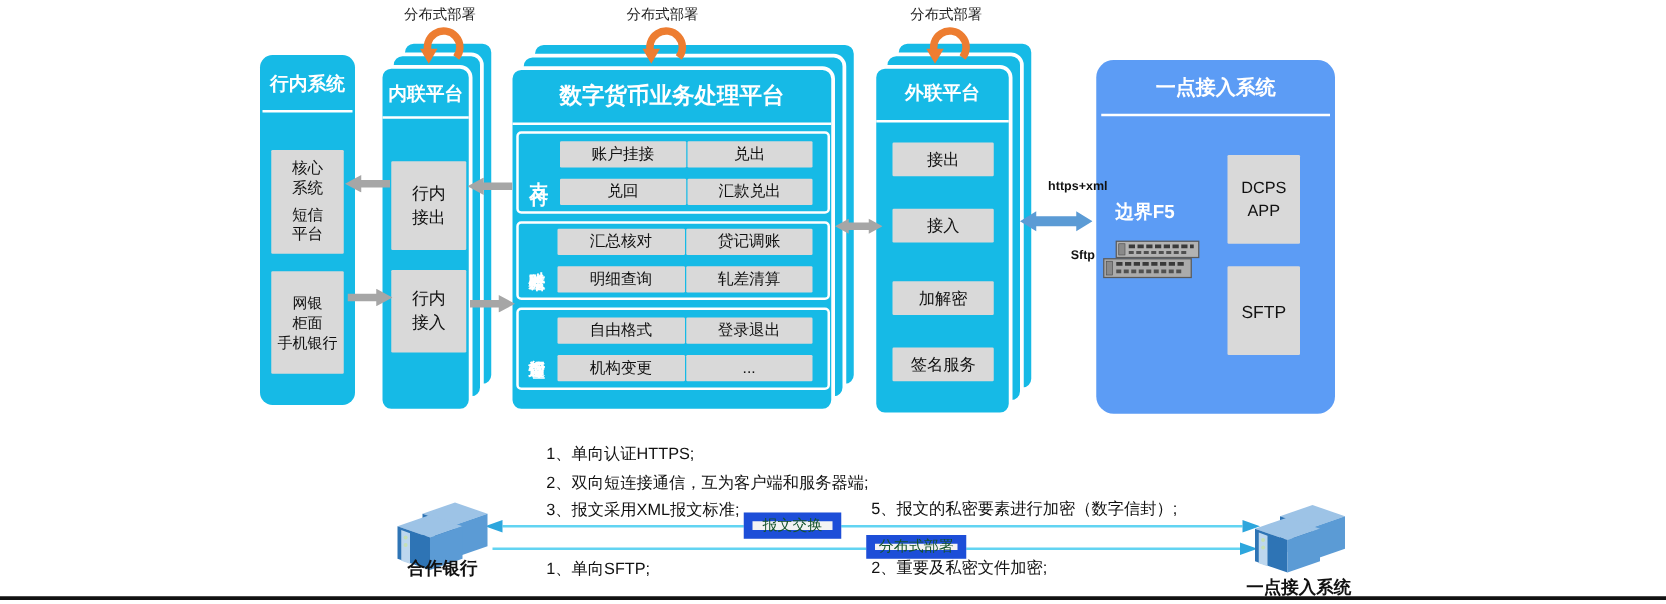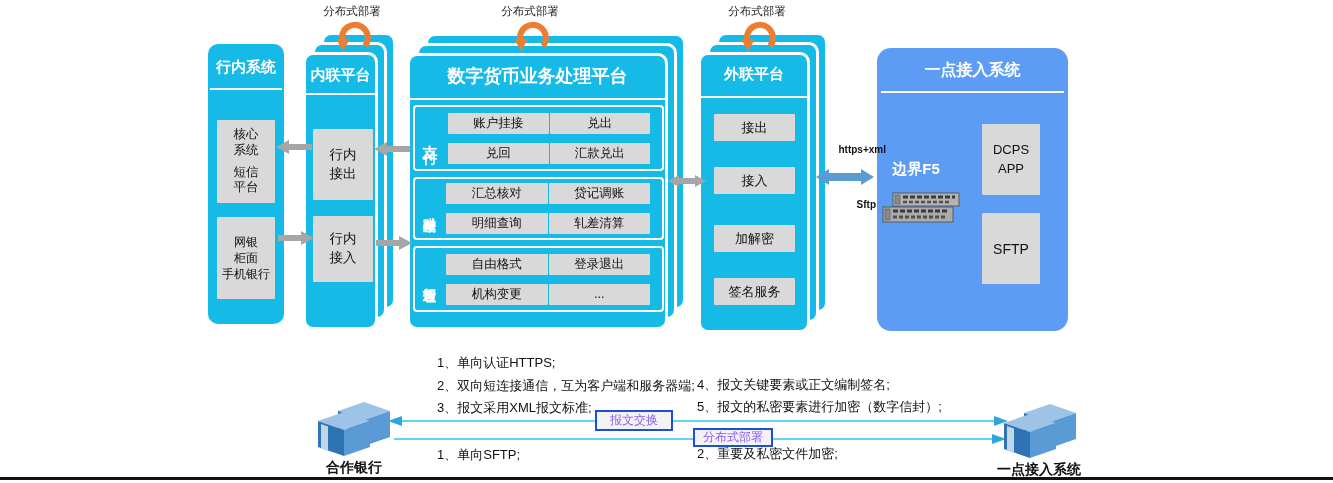--- a/index.html
+++ b/index.html
@@ -16,22 +16,22 @@
   .gbox{background:#D9D9D9;display:flex;align-items:center;justify-content:center;
         text-align:center;color:#111;border-radius:1px;}
   .pre{white-space:pre-line;}
   .sec{border:2px solid #ffffff;border-radius:4px;display:flex;align-items:center;}
   .vlabel{writing-mode:vertical-lr;text-orientation:upright;color:#fff;font-weight:bold;
           text-align:center;line-height:1;margin-left:8px;}
   .sec-items{flex:1;display:grid;grid-template-columns:1fr 1fr;gap:9px 1px;padding:8px 12px 8px 10px;}
   .sec-items .gbox{height:21px;font-size:12.5px;}
   .note{font-size:13px;color:#111;white-space:nowrap;}
   .dep-label{font-size:11.5px;color:#222;text-align:center;}
-  .xchg{background:#F3F3F3;border:2px solid #1d4ed8;display:flex;align-items:center;
-        justify-content:center;font-size:12px;color:#8b5cf6;}
+  .xchg{background:#F3F3F3;border:7px solid #1d4ed8;display:flex;align-items:center;
+        justify-content:center;font-size:12px;color:#14532d;}
   .srv-label{font-size:14px;color:#111;text-align:center;font-weight:bold;}
   .link-label{font-size:10px;font-weight:bold;color:#111;text-align:right;}
 </style>
 </head>
 <body>
 
 <div id="canvas">
 
   <div class="abs card card-bordered" style="left:321px;top:32px;width:75px;height:278px;"></div>
   <div class="abs card card-bordered" style="left:312px;top:42px;width:75px;height:278px;"></div>
@@ -183,21 +183,20 @@
   <div class="abs" style="left:816px;top:167px;width:58px;height:20px;">
     <svg width="58" height="20" viewBox="0 0 58 20">
         <polygon points="0,10 13,2 13,6 45,6 45,2 58,10 45,18 45,14 13,14 13,18" fill="#5B9BD5"></polygon>
       </svg>
   </div>
   <div class="abs link-label" style="left:820px;top:199px;width:56px;">Sftp</div>
 
   <div class="abs note" style="left:437px;top:354px;">1、单向认证HTTPS;</div>
   <div class="abs note" style="left:437px;top:377px;">2、双向短连接通信，互为客户端和服务器端;</div>
   <div class="abs note" style="left:437px;top:399px;">3、报文采用XML报文标准;</div>
-  <div class="abs note" style="left:697px;top:376px;">4、报文关键要素或正文编制签名;</div>
   <div class="abs note" style="left:697px;top:398px;">5、报文的私密要素进行加密（数字信封）;</div>
 
   <div class="abs" style="left:386px;top:413px;width:624px;height:16px;">
     <svg width="624" height="16" viewBox="0 0 624 16">
       <line x1="16" y1="8" x2="608" y2="8" stroke="#62D4F2" stroke-width="2"></line>
       <polygon points="16,3 16,13 2,8" fill="#2DA6DD"></polygon>
       <polygon points="608,3 608,13 622,8" fill="#2DA6DD"></polygon>
     </svg>
   </div>
   <div class="abs" style="left:390px;top:431px;width:620px;height:16px;">
@@ -225,21 +224,21 @@
       <g transform="translate(0,10)">
         <polygon points="8,12 34,3 60,12 34,21" fill="#9DC3E6"></polygon>
         <polygon points="8,12 8,38 34,47 34,21" fill="#2E74B5"></polygon>
         <polygon points="34,21 34,47 60,38 60,12" fill="#5B9BD5"></polygon>
         <polygon points="11,15 18,17.5 18,42 11,39.5" fill="#BDD7EE"></polygon>
         <circle cx="14.5" cy="21" r="1.6" fill="#C5E0B4"></circle>
           <circle cx="14.5" cy="27" r="1.6" fill="#C5E0B4"></circle>
       </g>
     </svg>
   </div>
-  <div class="abs srv-label" style="left:315px;top:459px;width:78px;text-align:center;">合作银行</div>
+  <div class="abs srv-label" style="left:315px;top:446px;width:78px;text-align:center;">合作银行</div>
 
   <div class="abs" style="left:996px;top:401px;width:88px;height:60px;">
     <svg width="88" height="60" viewBox="0 0 88 60">
       <g transform="translate(20,0)">
         <polygon points="8,12 34,3 60,12 34,21" fill="#9DC3E6"></polygon>
         <polygon points="8,12 8,38 34,47 34,21" fill="#2E74B5"></polygon>
         <polygon points="34,21 34,47 60,38 60,12" fill="#5B9BD5"></polygon>
         <polygon points="11,15 18,17.5 18,42 11,39.5" fill="#BDD7EE"></polygon>
         <circle cx="14.5" cy="21" r="1.6" fill="#C5E0B4"></circle>
           <circle cx="14.5" cy="27" r="1.6" fill="#C5E0B4"></circle>

